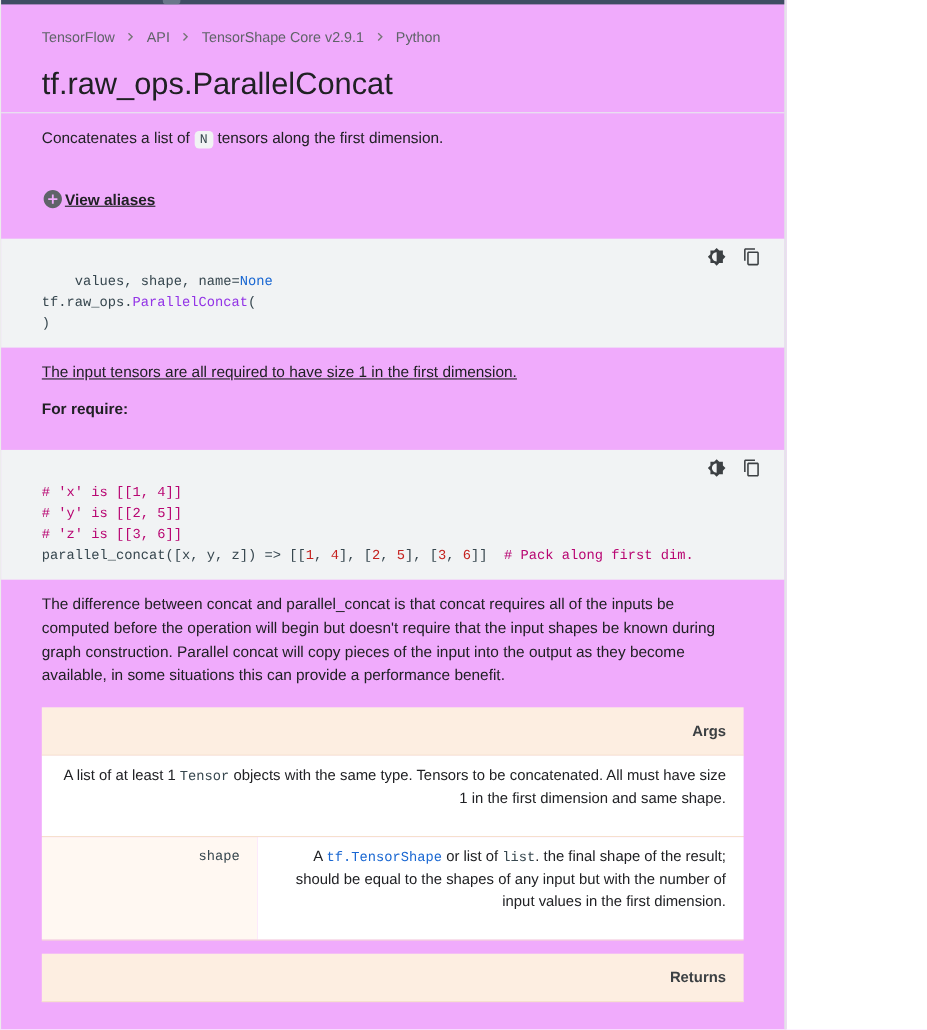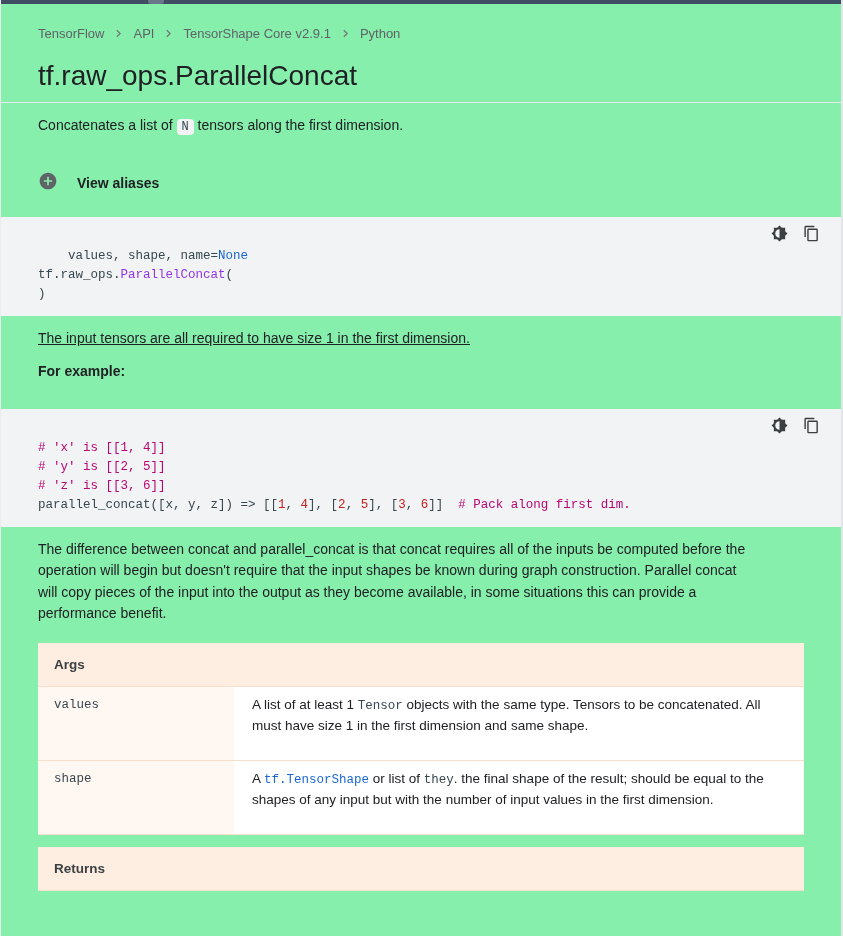--- a/index.html
+++ b/index.html
@@ -3,23 +3,23 @@
 <meta charset="utf-8">
 <style>
   * { margin:0; padding:0; box-sizing:border-box; }
   html,body { background:#ffffff; }
   body {
     width:843px; height:936px; overflow:hidden;
     font-family:"Liberation Sans","DejaVu Sans",sans-serif;
     color:#202124;
   }
   .page {
-    width:843px; height:936px; position:relative;
+    width:715px; height:936px; position:relative;
     border-left:1px solid #ececec; border-right:2px solid #e3e5e8;
-    background:#86efac;
+    background:#f0abfc;
   }
   .topbar { height:4px; background:#3f4d63; position:relative; }
   .topbar-notch { position:absolute; left:147px; top:0; width:16px; height:4px; background:#8e9aab; border-radius:0 0 3px 3px; opacity:.55; }
   .pad { padding-left:37px; padding-right:37px; }
 
   
   .breadcrumb { margin-top:22px; display:flex; align-items:center; font-size:13px; color:#5f6368; }
   .breadcrumb a { color:#5f6368; text-decoration:none; cursor:pointer; }
   .crumb-sep { width:15px; height:15px; margin:0 7px; flex:0 0 auto; }
   .crumb-sep svg { display:block; width:15px; height:15px; fill:#757575; }
@@ -38,42 +38,42 @@
   .tok-text { }
   .tok-chip {
     font-family:"Liberation Mono","DejaVu Sans Mono",monospace;
     font-size:12px; color:#37474f; background:#f1f3f4;
     padding:1px 5px; border-radius:4px;
   }
   .tok-code { font-family:"Liberation Mono","DejaVu Sans Mono",monospace; font-size:12.5px; color:#37474f; }
   .tok-code-link { font-family:"Liberation Mono","DejaVu Sans Mono",monospace; font-size:12.5px; color:#1967d2; text-decoration:none; cursor:pointer; }
 
   
-  .aliases { margin-top:32px; display:flex; align-items:flex-end; gap:19px; cursor:pointer; }
+  .aliases { margin-top:32px; display:flex; align-items:center; gap:1px; cursor:pointer;text-decoration:underline; }
   .aliases .plus-circle { width:20px; height:20px; }
   .aliases .plus-circle svg { display:block; width:20px; height:20px; fill:#5f6368; }
   .aliases .aliases-label { font-size:14px; font-weight:700; color:#202124; }
 
   
   .codeblock { background:#f1f3f4; padding:8px 21px 12px 37px; position:relative; }
   .cb-1 { margin-top:26px; }
   .cb-2 { margin-top:26px; }
   .code-actions { display:flex; justify-content:flex-end; gap:15px; height:17px; }
   .code-actions button { background:none; border:none; padding:0; cursor:pointer; width:17px; height:17px; }
   .code-actions svg { display:block; width:17px; height:17px; fill:#3c4043; }
   pre.code { margin-top:5px; font-family:"Liberation Mono","DejaVu Sans Mono",monospace; font-size:12.5px; line-height:19px; }
   .codeline { white-space:pre; }
   .tok-plain { color:#37474f; }
   .tok-func { color:#9334e6; }
   .tok-kw { color:#1967d2; }
   .tok-num { color:#c5221f; }
   .tok-comment { color:#b80672;text-align:right; }
 
   
-  .dtable { margin:0 37px; }
+  .dtable { margin:0 37px;text-align:right; }
   .t-args { margin-top:18px; }
   .t-returns { margin-top:12px; }
   .thead {
     background:#fdeee1; padding:14px 16px; font-size:13.5px; font-weight:700;
     color:#3c4043; border-bottom:1px solid #f6e0cd;
   }
   .trow { display:flex; border-bottom:1px solid #f6e0cd; }
   .tparam {
     flex:0 0 196px; background:#fff8f2; padding:8px 16px;
     font-family:"Liberation Mono","DejaVu Sans Mono",monospace; font-size:12.5px; color:#37474f;
@@ -135,21 +135,21 @@
       <button title="">
         <span><svg viewBox="0 0 24 24">
               <path d="M16 1H4c-1.1 0-2 .9-2 2v14h2V3h12V1zm3 4H8c-1.1 0-2 .9-2 2v14c0 1.1.9 2 2 2h11c1.1 0 2-.9 2-2V7c0-1.1-.9-2-2-2zm0 16H8V7h11v14z"></path>
             </svg></span>
       </button>
     </div>
     <pre class="code"><div class="codeline"><span class="tok-plain">    values, shape, name=</span><span class="tok-kw">None</span></div><div class="codeline"><span class="tok-plain">tf.raw_ops.</span><span class="tok-func">ParallelConcat</span><span class="tok-plain">(</span></div><div class="codeline"><span class="tok-plain">)</span></div></pre>
   </div>
 
   <p class="body p-input pad">The input tensors are all required to have size 1 in the first dimension.</p>
-  <p class="body p-forex pad">For example:</p>
+  <p class="body p-forex pad">For require:</p>
 
   <div class="codeblock cb-2">
     <div class="code-actions">
       <button title="">
         <span><svg viewBox="0 0 24 24" style="transform:scaleX(-1)">
               <path d="M20 15.31L23.31 12 20 8.69V4h-4.69L12 .69 8.69 4H4v4.69L.69 12 4 15.31V20h4.69L12 23.31 15.31 20H20v-4.69zM12 18V6c3.31 0 6 2.69 6 6s-2.69 6-6 6z"></path>
             </svg></span>
       </button>
       <button title="">
         <span><svg viewBox="0 0 24 24">
@@ -158,26 +158,25 @@
       </button>
     </div>
     <pre class="code"><div class="codeline"><span class="tok-comment"># 'x' is [[1, 4]]</span></div><div class="codeline"><span class="tok-comment"># 'y' is [[2, 5]]</span></div><div class="codeline"><span class="tok-comment"># 'z' is [[3, 6]]</span></div><div class="codeline"><span class="tok-plain">parallel_concat([x, y, z]) =&gt; [[</span><span class="tok-num">1</span><span class="tok-plain">, </span><span class="tok-num">4</span><span class="tok-plain">], [</span><span class="tok-num">2</span><span class="tok-plain">, </span><span class="tok-num">5</span><span class="tok-plain">], [</span><span class="tok-num">3</span><span class="tok-plain">, </span><span class="tok-num">6</span><span class="tok-plain">]]  </span><span class="tok-comment"># Pack along first dim.</span></div></pre>
   </div>
 
   <p class="body p-diff pad">The difference between concat and parallel_concat is that concat requires all of the inputs be computed before the operation will begin but doesn't require that the input shapes be known during graph construction. Parallel concat will copy pieces of the input into the output as they become available, in some situations this can provide a performance benefit.</p>
 
   <div class="dtable t-args">
     <div class="thead">Args</div>
     <div class="trow">
-      <div class="tparam">values</div>
       <div class="tdesc"><span class="tok-text">A list of at least 1 </span><span class="tok-code">Tensor</span><span class="tok-text"> objects with the same type. Tensors to be concatenated. All must have size 1 in the first dimension and same shape.</span></div>
     </div>
     <div class="trow">
       <div class="tparam">shape</div>
-      <div class="tdesc"><span class="tok-text">A </span><a class="tok-code-link">tf.TensorShape</a><span class="tok-text"> or list of </span><span class="tok-code">they</span><span class="tok-text">. the final shape of the result; should be equal to the shapes of any input but with the number of input values in the first dimension.</span></div>
+      <div class="tdesc"><span class="tok-text">A </span><a class="tok-code-link">tf.TensorShape</a><span class="tok-text"> or list of </span><span class="tok-code">list</span><span class="tok-text">. the final shape of the result; should be equal to the shapes of any input but with the number of input values in the first dimension.</span></div>
     </div>
   </div>
 
   <div class="dtable t-returns">
     <div class="thead">Returns</div>
 
   </div>
 </div>
 
 </body></html>

